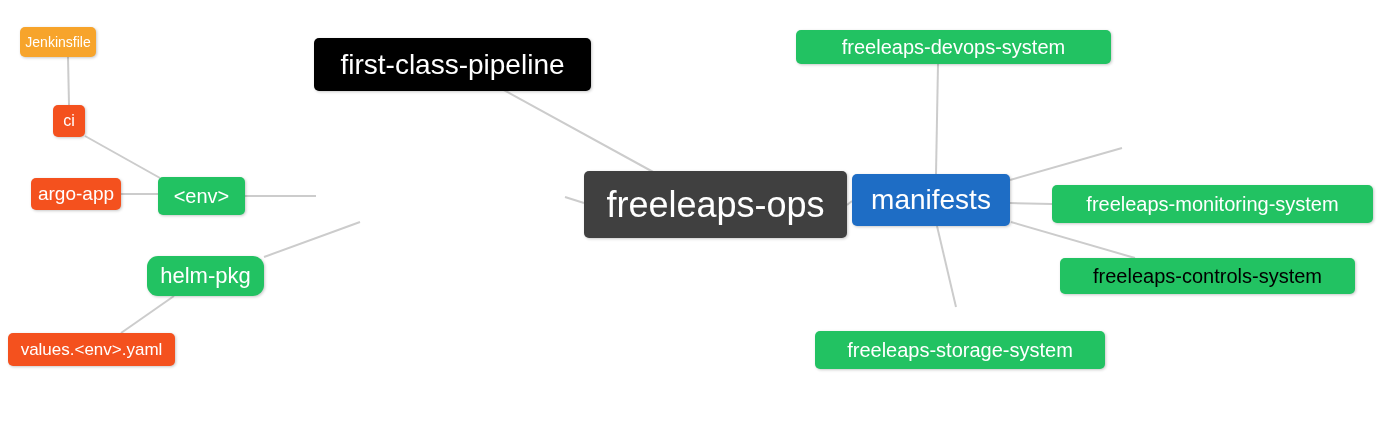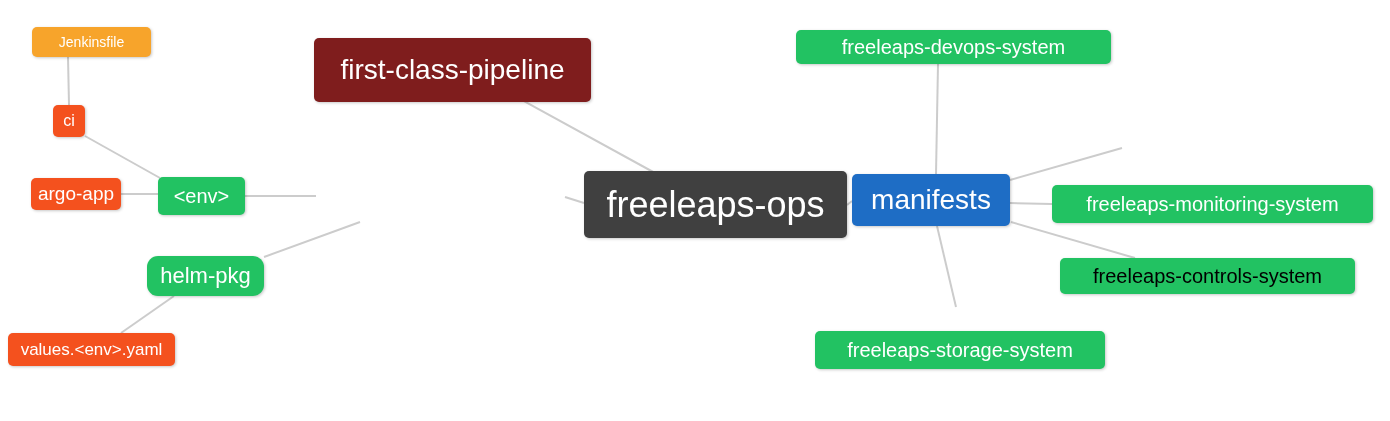--- a/index.html
+++ b/index.html
@@ -50,25 +50,25 @@
       <line x1="121" y1="333" x2="174" y2="296" stroke="#CCCCCC" stroke-width="2"></line>
       <line x1="502" y1="89" x2="655" y2="173" stroke="#CCCCCC" stroke-width="2"></line>
       <line x1="565" y1="197" x2="584" y2="203" stroke="#CCCCCC" stroke-width="2"></line>
       <line x1="847" y1="205" x2="852" y2="201" stroke="#CCCCCC" stroke-width="2"></line>
       <line x1="936" y1="174" x2="938" y2="64" stroke="#CCCCCC" stroke-width="2"></line>
       <line x1="1010" y1="180" x2="1122" y2="148" stroke="#CCCCCC" stroke-width="2"></line>
       <line x1="1010" y1="203" x2="1052" y2="204" stroke="#CCCCCC" stroke-width="2"></line>
       <line x1="1011" y1="222" x2="1135" y2="258" stroke="#CCCCCC" stroke-width="2"></line>
       <line x1="937" y1="226" x2="956" y2="307" stroke="#CCCCCC" stroke-width="2"></line>
     </svg>
-<div class="node" style="left: 20px; top: 27px; width: 119px; height: 30px; font-size: 14px; background: rgb(247, 164, 43); color: rgb(255, 255, 255); margin-left: 12px;">Jenkinsfile</div>
+<div class="node" style="left: 20px; top: 27px; width: 76px; height: 30px; font-size: 14px; background: rgb(247, 164, 43); color: rgb(255, 255, 255);">Jenkinsfile</div>
     <div class="node" style="left: 53px; top: 105px; width: 32px; height: 32px; font-size: 16px; background: rgb(244, 81, 30); color: rgb(255, 255, 255);">ci</div>
     <div class="node" style="left: 31px; top: 178px; width: 90px; height: 32px; font-size: 19px; background: rgb(244, 81, 30); color: rgb(255, 255, 255);">argo-app</div>
     <div class="node" style="left: 158px; top: 177px; width: 87px; height: 38px; font-size: 20px; background: rgb(34, 194, 98); color: rgb(255, 255, 255);">&lt;env&gt;</div>
-    <div class="node" style="left: 314px; top: 38px; width: 277px; height: 64px; font-size: 28px; background: #7f1d1d; color: rgb(255, 255, 255);">first-class-pipeline</div>
+    <div class="node" style="left: 314px; top: 38px; width: 277px; height: 53px; font-size: 28px; background: #000000; color: rgb(255, 255, 255);">first-class-pipeline</div>
     <div class="node" style="left: 584px; top: 171px; width: 263px; height: 67px; font-size: 36px; background: #404040; color: rgb(255, 255, 255);">freeleaps-ops</div>
     <div class="node" style="left: 852px; top: 174px; width: 158px; height: 52px; font-size: 28px; background: rgb(30, 109, 197); color: rgb(255, 255, 255);">manifests</div>
     <div class="node" style="left: 796px; top: 30px; width: 315px; height: 34px; font-size: 20px; background: rgb(34, 194, 98); color: rgb(255, 255, 255);">freeleaps-devops-system</div>
     <div class="node" style="left: 1052px; top: 185px; width: 321px; height: 38px; font-size: 20px; background: rgb(34, 194, 98); color: rgb(255, 255, 255);">freeleaps-monitoring-system</div>
     <div class="node" style="left: 1060px; top: 258px; width: 295px; height: 36px; font-size: 20px; background: rgb(34, 194, 98); color: #000000;">freeleaps-controls-system</div>
     <div class="node" style="left: 815px; top: 307px; width: 290px; height: 38px; font-size: 20px; background: rgb(34, 194, 98); color: rgb(255, 255, 255); margin-top: 24px;">freeleaps-storage-system</div>
     <div class="node" style="left: 147px; top: 256px; width: 117px; height: 40px; font-size: 22px; background: rgb(34, 194, 98); color: rgb(255, 255, 255); border-radius: 11px;">helm-pkg</div>
     <div class="node" style="left: 8px; top: 333px; width: 167px; height: 33px; font-size: 17px; background: rgb(244, 81, 30); color: rgb(255, 255, 255);">values.&lt;env&gt;.yaml</div>
   </div>
 

